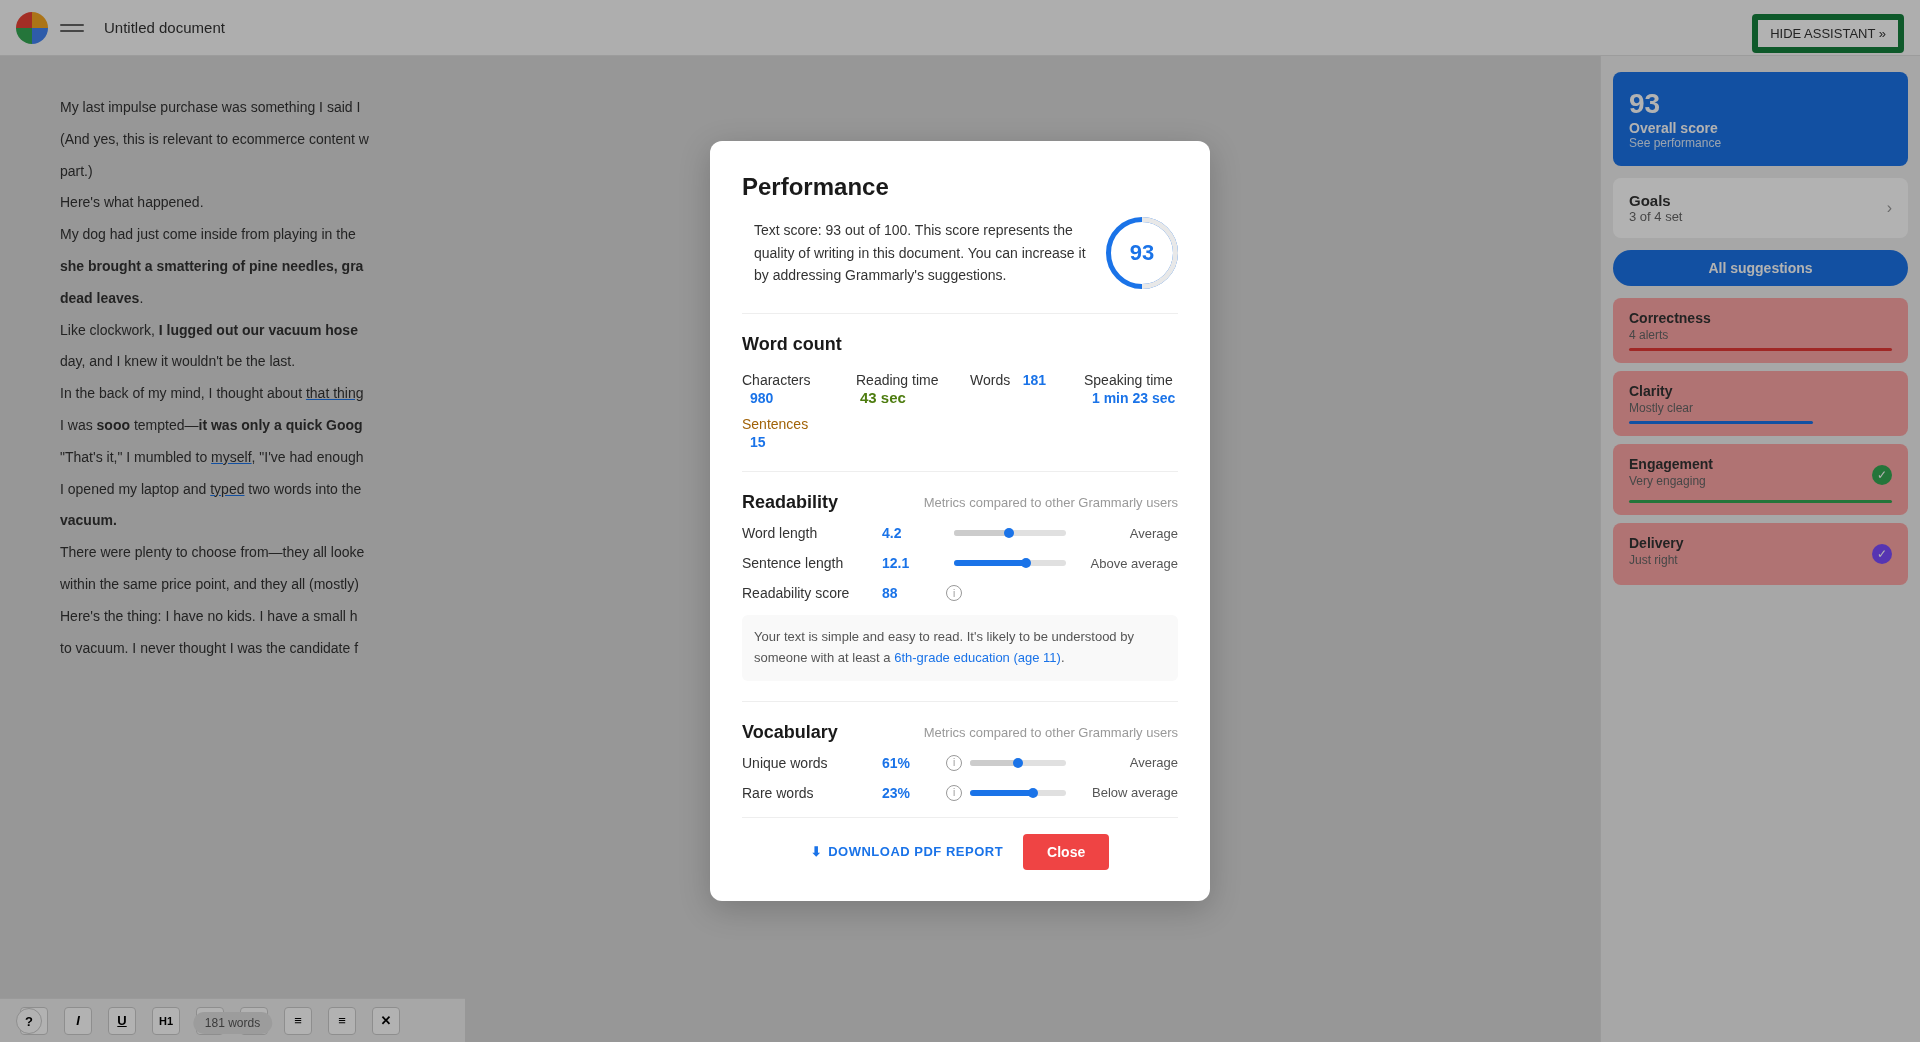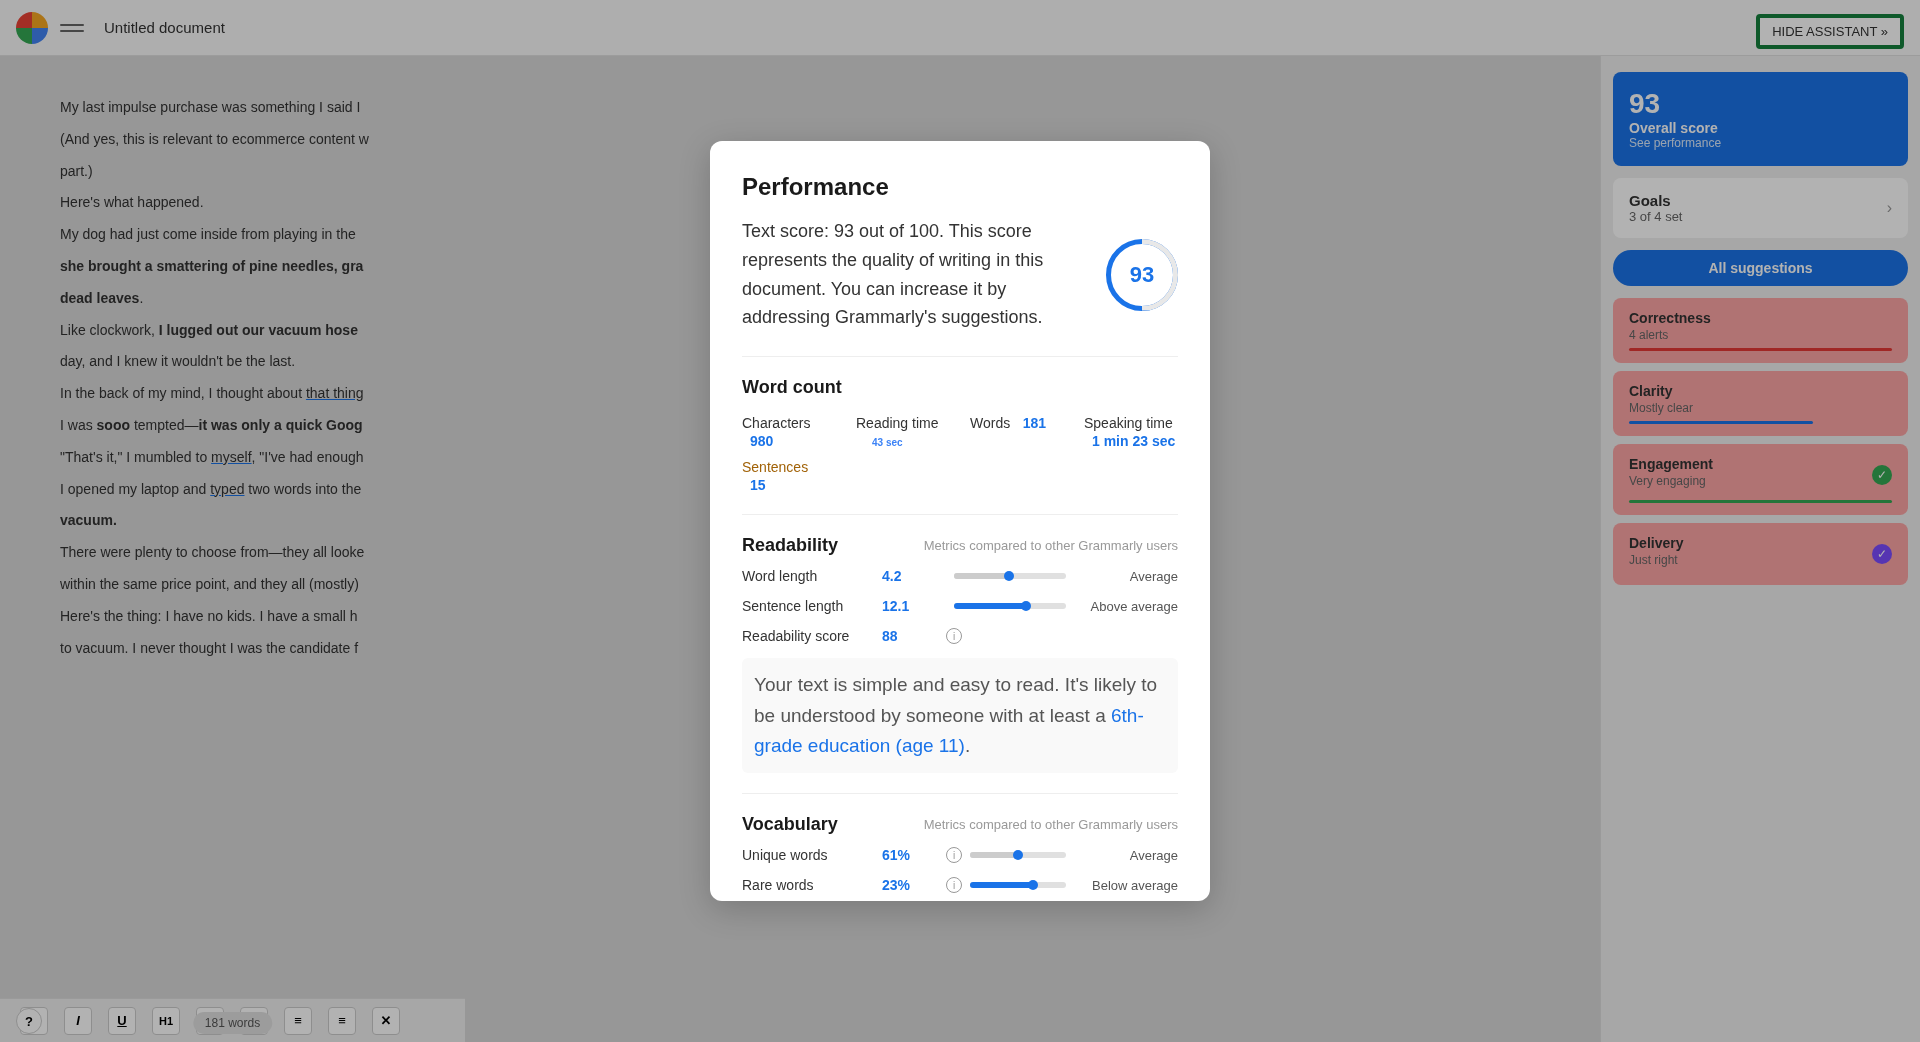--- a/index.html
+++ b/index.html
@@ -39,21 +39,21 @@
     .doc-title {
       font-size: 15px;
       color: #333;
       flex: 1;
     }
     .hide-assistant-btn {
       position: absolute;
       right: 16px;
       top: 14px;
       background: white;
-      border: 4px solid #15803d;
+      border: 6px solid #15803d;
       border-radius: 4px;
       padding: 6px 12px;
       font-size: 13px;
       color: #333;
       cursor: pointer;
       display: flex;
       align-items: center;
       gap: 6px;
     }
 
@@ -239,25 +239,26 @@
       position: relative;
       box-shadow: 0 8px 32px rgba(0,0,0,0.2);
     }
     .modal-title {
       font-size: 24px;
       font-weight: 700;
       color: #1a1a1a;
       margin-bottom: 16px;
     }
     .score-desc {
-      font-size: 18px;
+      font-size: 14px;
       color: #333;
       line-height: 1.6;
       flex: 1;
       padding-right: 16px;
+      margin-left: 12px;
     }
     .score-circle {
       width: 72px; height: 72px;
       border-radius: 50%;
       border: 5px solid #1a73e8;
       display: flex; align-items: center; justify-content: center;
       font-size: 22px;
       font-weight: 700;
       color: #1a73e8;
       flex-shrink: 0;
@@ -348,21 +349,21 @@
       justify-content: center;
       width: 16px; height: 16px;
       border-radius: 50%;
       border: 1px solid #999;
       font-size: 10px;
       color: #999;
       margin-left: 4px;
       cursor: pointer;
     }
     .readability-desc {
-      font-size: 19px;
+      font-size: 13px;
       color: #555;
       line-height: 1.6;
       background: #f9f9f9;
       padding: 12px;
       border-radius: 6px;
     }
     .readability-desc a {
       color: #1a73e8;
       text-decoration: none;
     }
@@ -534,21 +535,21 @@
 
     <h3 class="section-heading">Word count</h3>
 
     <div style="display:grid;grid-template-columns:1fr 1fr 1fr 1fr;gap:8px 20px;margin-bottom:16px;">
       <div>
         <span style="font-size:14px;color:#333;">Characters</span>
         <span style="font-size:14px;font-weight:600;color:#1a73e8;margin-left:8px;">980</span>
       </div>
       <div>
         <span style="font-size:14px;color:#333;">Reading time</span>
-        <span style="font-size:10px;font-weight:600;color:#3b82f6;margin-left:16px;">43 sec</span>
+        <span style="font-size:15px;font-weight:600;color:#4d7c0f;margin-left:4px;">43 sec</span>
       </div>
       <div>
         <span style="font-size:14px;color:#333;">Words</span>
         <span style="font-size:14px;font-weight:600;color:#1a73e8;margin-left:8px;">181</span>
       </div>
       <div>
         <span style="font-size:14px;color:#333;">Speaking time</span>
         <span style="font-size:14px;font-weight:600;color:#1a73e8;margin-left:8px;">1 min 23 sec</span>
       </div>
       <div>

